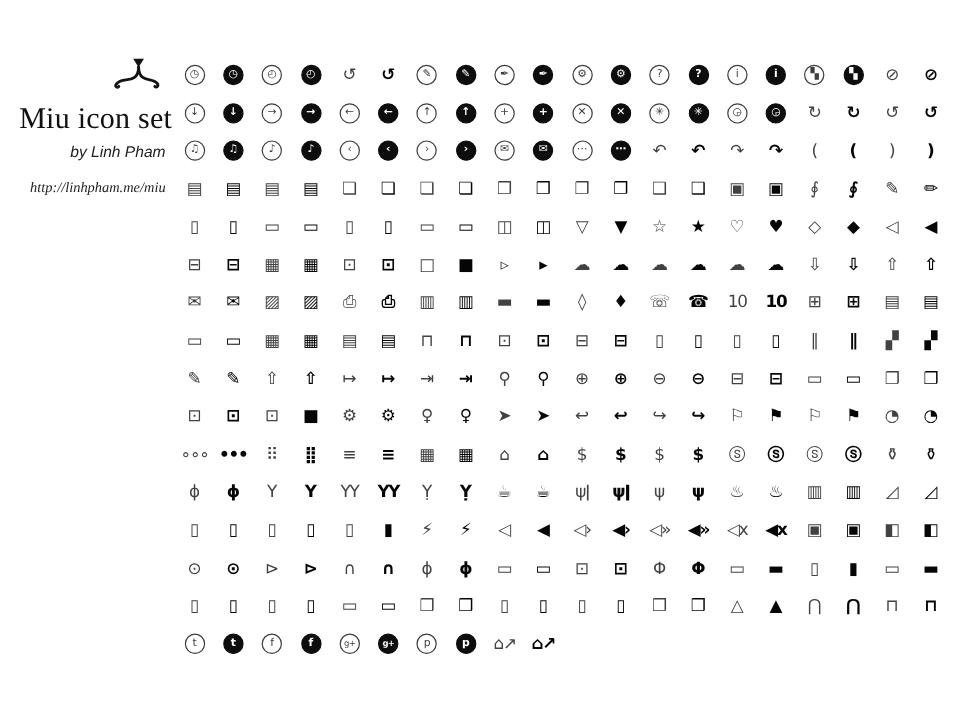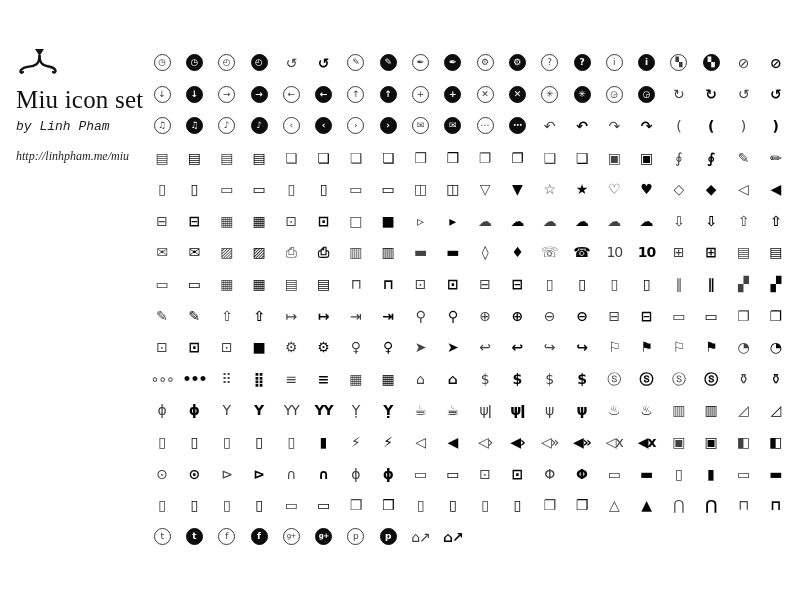--- a/index.html
+++ b/index.html
@@ -4,30 +4,30 @@
 <style>
   html,body{margin:0;padding:0;}
   body{
     width:800px;height:600px;overflow:hidden;position:relative;
     background:#ffffff;
     font-family:"DejaVu Sans",sans-serif;
   }
   
   .header{
     position:absolute;left:16px;top:48px;width:122px;
-    text-align:left;color:#161616;
+    text-align:right;color:#161616;
   }
   .logo{display:inline-block;margin-right:2px;}
   .title{
     font-family:"Liberation Serif","DejaVu Serif",serif;
     font-size:25px;font-weight:400;letter-spacing:.2px;
     margin-top:4px;white-space:nowrap;color:#101010;
   }
   .byline{
-    font-family:Liberation Mono, monospace;
+    font-family:Liberation Sans, sans-serif;
     font-style:italic;font-size:13px;margin-top:5px;color:#1c1c1c;
   }
   .url{
     font-family:"Liberation Serif","DejaVu Serif",serif;
     font-style:italic;font-size:12px;margin-top:15px;color:#1c1c1c;
     white-space:nowrap;
   }
   
   .grid{position:absolute;left:146px;top:47px;}
   .row{

